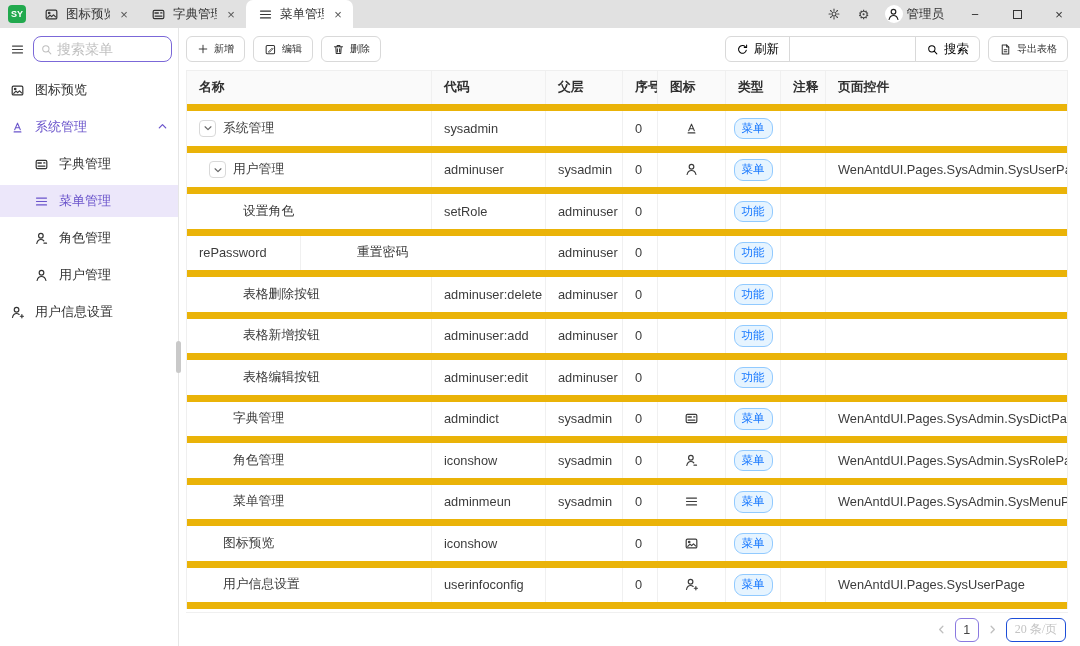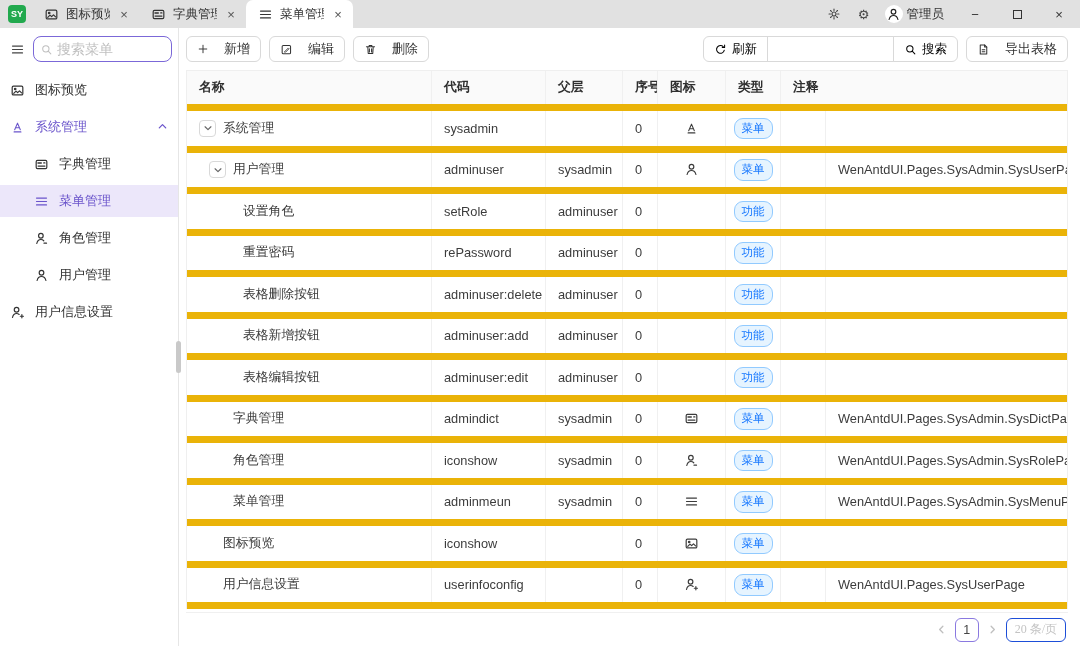--- a/index.html
+++ b/index.html
@@ -40,22 +40,22 @@
   .side-item.accent { color:#6a54cb; }
   .side-item.active { background:#ece7fa; color:#6a54cb; }
   .side-item .side-label { flex:1; white-space:nowrap; overflow:hidden;}
   .side-item .chev { color:#6a54cb; }
   .resize-handle { position:absolute; right:-3px; top:313px; width:5px; height:32px; background:#c9c9c9; border-radius:3px; }
 
   .main { flex:1; display:flex; flex-direction:column; min-width:0; padding:8px 12px 0 7px; }
 
   
   .toolbar { display:flex; align-items:center; flex:none; margin-bottom:8px; }
-  .btn { height:26px; display:inline-flex; align-items:center; gap:15px; padding:0 10px; background:#fff;
-    border:1px solid #d9d9d9; border-radius:6px; font-size:13px; color:#333; cursor:pointer; }
+  .btn { height:26px; display:inline-flex; align-items:center; gap:5px; padding:0 10px; background:#fff;
+    border:1px solid #d9d9d9; border-radius:6px; font-size:10px; color:#333; cursor:pointer; }
   .btn + .btn { margin-left:8px; }
   .toolbar-right { margin-left:auto; display:flex; align-items:center; gap:8px; }
   .input-group { display:flex; align-items:stretch; }
   .input-group .seg { border:1px solid #d9d9d9; background:#fff; height:26px; display:flex; align-items:center; gap:5px; padding:0 10px; font-size:12.5px;}
   .input-group .seg:first-child { border-radius:6px 0 0 6px; }
   .input-group .seg:last-child { border-radius:0 6px 6px 0; }
   .input-group .seg + .seg { margin-left:-1px; }
   .input-group input { border:none; outline:none; width:105px; font-family:inherit; font-size:12.5px; }
 
   
@@ -312,20 +312,21 @@
 
       <div class="table" id="table">
           <div class="t-row head">
             <div class="t-cell c0">名称</div>
             <div class="t-cell c1">代码</div>
             <div class="t-cell c2">父层</div>
             <div class="t-cell c3">序号</div>
             <div class="t-cell c4">图标</div>
             <div class="t-cell c5">类型</div>
             <div class="t-cell c6">注释</div>
+            <div class="t-cell c7">页面控件</div>
           </div>
           <div class="t-row">
             <div class="t-cell c0">
               <span style="display:inline-block;width:0px;flex:none"></span>
               <span class="name-slot">
                 <span class="expand-box">
                   <svg width="10" height="10" viewBox="0 0 12 12">
                     <path d="M2.5 4.5L6 8l3.5-3.5" fill="none" stroke="currentColor" stroke-width="1.4" stroke-linecap="round" stroke-linejoin="round"></path>
                   </svg>
                 </span>
@@ -388,26 +389,26 @@
             <div class="t-cell c2">adminuser</div>
             <div class="t-cell c3">0</div>
             <div class="t-cell c4"></div>
             <div class="t-cell c5">
               <span class="tag">功能</span>
             </div>
             <div class="t-cell c6"></div>
             <div class="t-cell c7"></div>
           </div>
           <div class="t-row">
+            <div class="t-cell c1">rePassword</div>
             <div class="t-cell c0">
               <span style="display:inline-block;width:20px;flex:none"></span>
               <span class="name-slot"></span>
               <span>重置密码</span>
             </div>
-            <div class="t-cell c1">rePassword</div>
             <div class="t-cell c2">adminuser</div>
             <div class="t-cell c3">0</div>
             <div class="t-cell c4"></div>
             <div class="t-cell c5">
               <span class="tag">功能</span>
             </div>
             <div class="t-cell c6"></div>
             <div class="t-cell c7"></div>
           </div>
           <div class="t-row">

